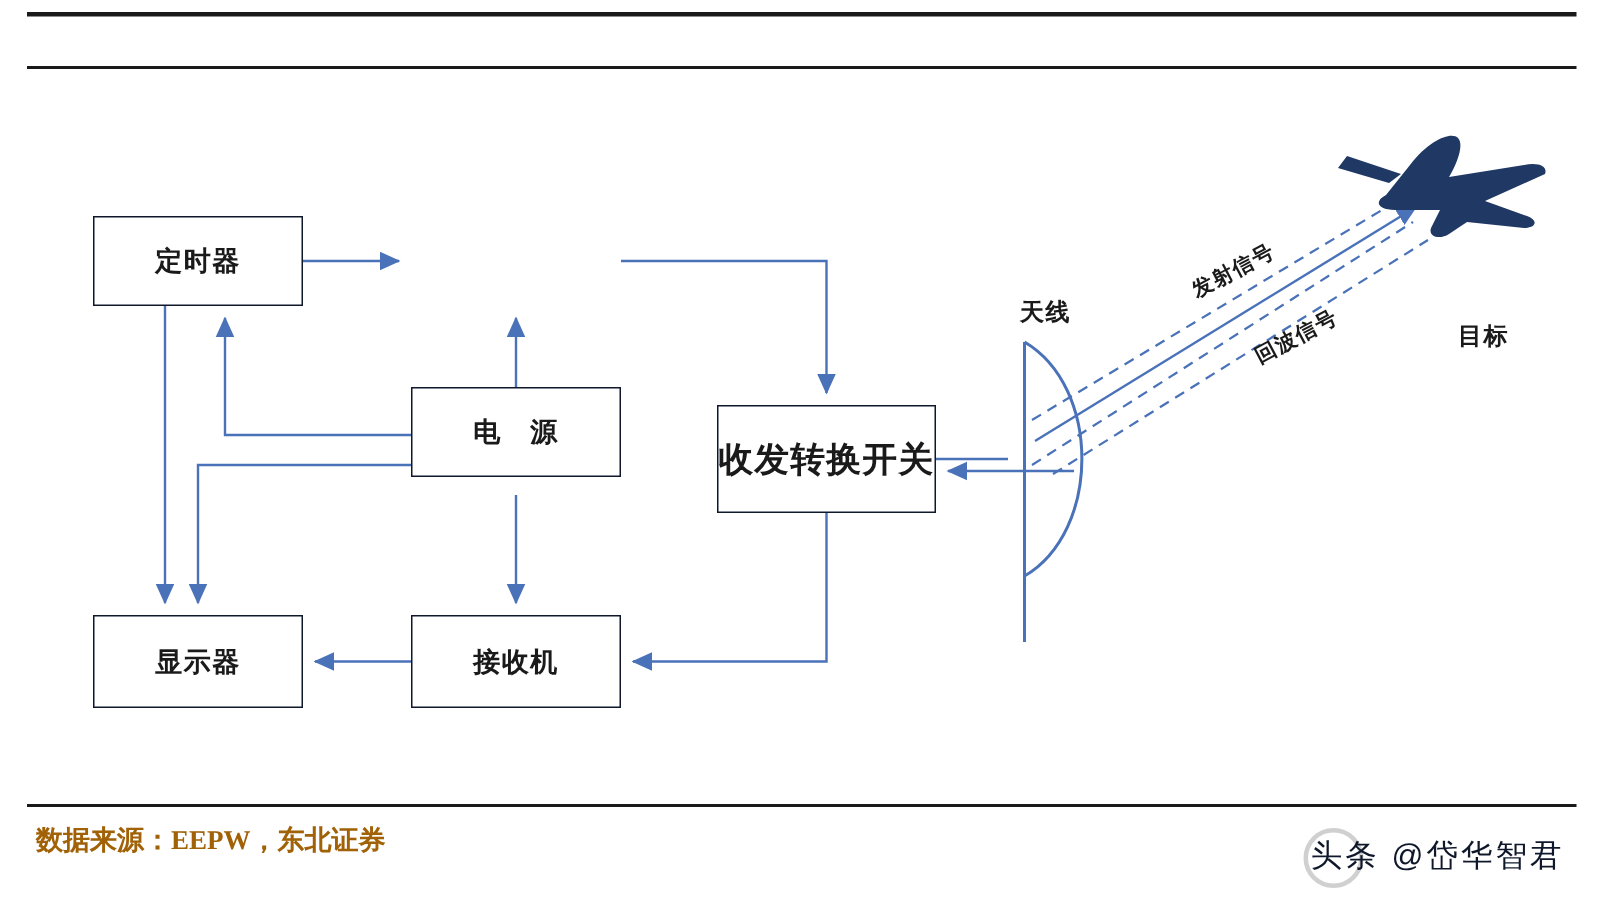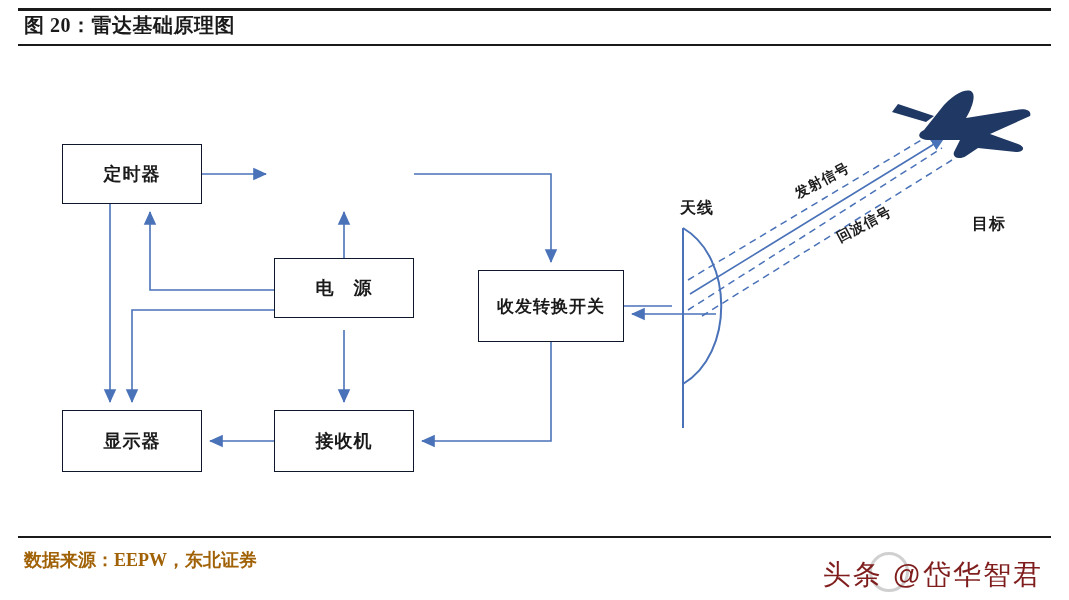--- a/index.html
+++ b/index.html
@@ -73,22 +73,22 @@
     font-family: "Liberation Sans", sans-serif;
     font-size: 21px;
     color: #3c3c3c;
     letter-spacing: 1px;
     white-space: nowrap;
     display: flex;
     align-items: center;
     gap: 7px;
   }
   .watermark .wm-logo {
-    font-size: 28px;
-    color: #7f1d1d;
+    font-size: 21px;
+    color: #0f172a;
     letter-spacing: 2px;
     margin-left: 48px;
   }
   .wm-ring {
     position: absolute;
     right: 160px;
     top: 552px;
     width: 34px;
     height: 34px;
     border: 3px solid rgba(120,120,120,0.35);
@@ -143,21 +143,20 @@
     height: 488px;
     overflow: visible;
   }
 </style>
 </head>
 <body>
 
 <div id="page">
 
   <div class="title-rule-top"></div>
-  <div class="fig-title">图 20：雷达基础原理图</div>
   <div class="title-rule-bottom"></div>
 
   <div id="diagram">
 
     <svg class="layer" viewBox="0 0 1069 488">
       <defs>
         <marker id="arw" markerWidth="9" markerHeight="9" refX="8" refY="4.5" orient="auto">
           <path d="M0,0.6 L8.6,4.5 L0,8.4 z" fill="#4a72b8"></path>
         </marker>
         <marker id="arwd" markerWidth="9" markerHeight="9" refX="8" refY="4.5" orient="auto">
@@ -213,21 +212,21 @@
         <path d="M898,56 L934,68 L926,74 L892,64 Z"></path>
       </g>
     </svg>
 
     <div class="node" style="left:62px; top:96px; width:140px; height:60px;">
       <span>定时器</span>
     </div>
     <div class="node" style="left:274px; top:210px; width:140px; height:60px;">
       <span>电　源</span>
     </div>
-    <div class="node" style="left:478px; top:222px; width:146px; height:72px; font-size:17px;">
+    <div class="node" style="left:478px; top:222px; width:146px; height:72px; font-size:23px;">
       <span>收发转换开关</span>
     </div>
     <div class="node" style="left:62px; top:362px; width:140px; height:62px;">
       <span>显示器</span>
     </div>
     <div class="node" style="left:274px; top:362px; width:140px; height:62px;">
       <span>接收机</span>
     </div>
 
     <div class="free-label" style="left:680px; top:150px;">天线</div>

